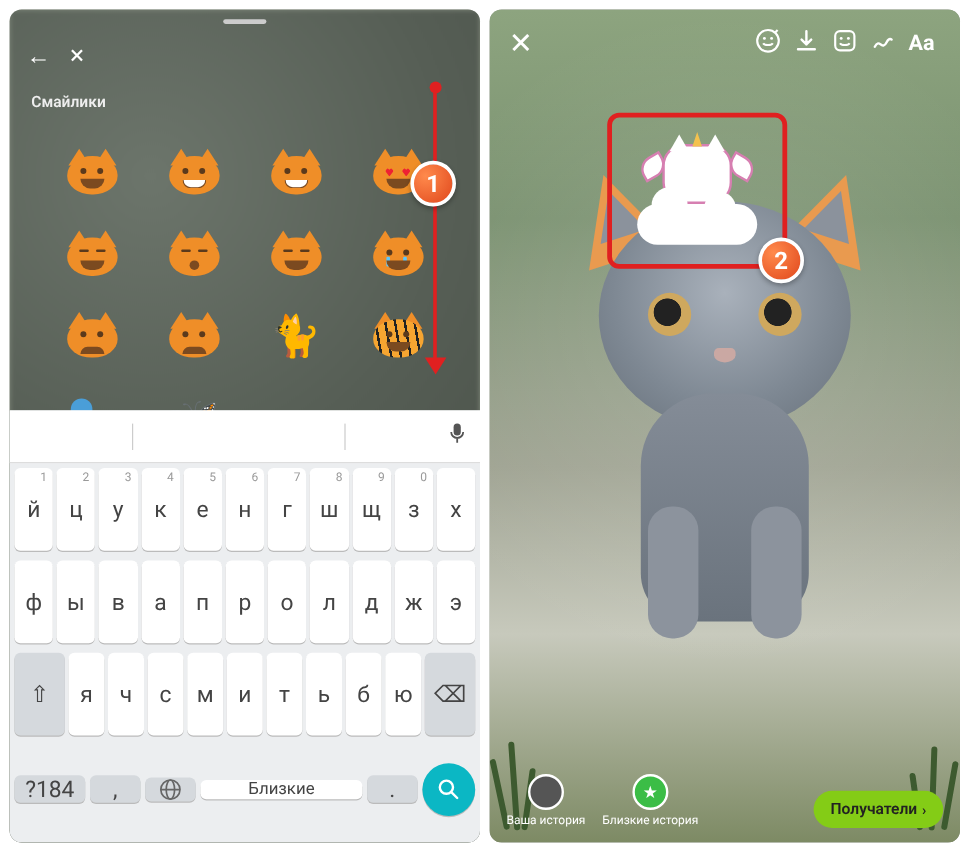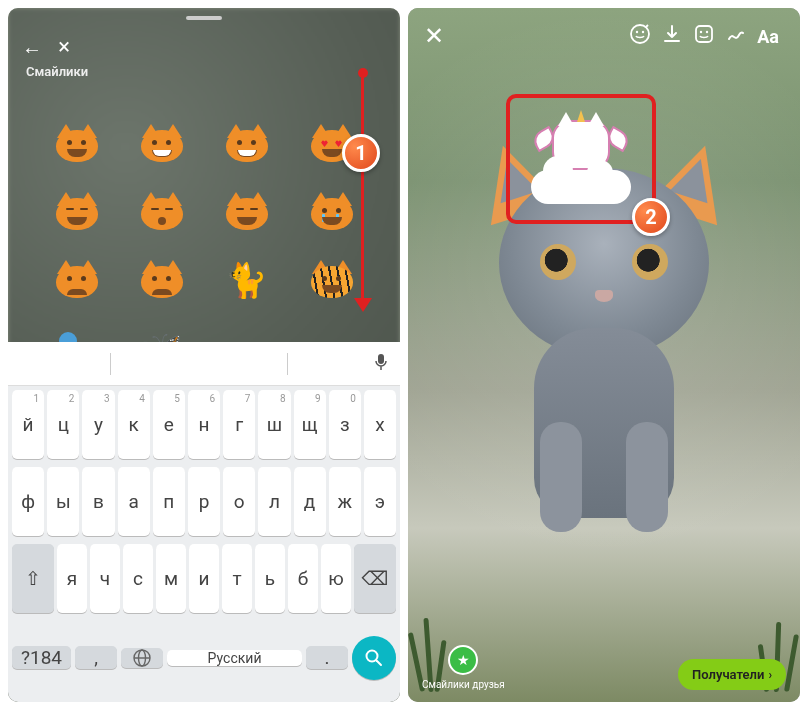--- a/index.html
+++ b/index.html
@@ -40,21 +40,21 @@
   .left .searchrow .back { width: 24px; font-size: 20px; }
   .left .searchrow .query {
     flex: 1; font-size: 17px; padding-left: 10px;
     display: flex; align-items: center;
   }
   .left .searchrow .cursor {
     display:inline-block; width:1.5px; height:18px; background:#4db6e6; margin-left:1px;
   }
   .left .searchrow .clear { width:24px; font-size:22px; text-align:right; }
   .left .section-label {
-    position: absolute; top: 56px; left: 18px;
+    position: absolute; top: 70px; left: 18px;
     color: #eee; font-size: 13px; font-weight: 600;
   }
   .left .emoji-grid {
     position: absolute; top: 96px; left: 0; right: 0; bottom: 360px;
     display: grid;
     grid-template-columns: repeat(4, 1fr);
     grid-auto-rows: 68px;
     align-items: center; justify-items: center;
     padding: 6px 26px;
   }
@@ -427,21 +427,21 @@
     <div class="krow bottomrow">
       <div class="key func wide">?184</div>
       <div class="key func">,</div>
       <div class="key func">
         <svg width="20" height="20" viewBox="0 0 20 20">
             <circle cx="10" cy="10" r="8" fill="none" stroke="#666" stroke-width="1.4"></circle>
             <ellipse cx="10" cy="10" rx="3.5" ry="8" fill="none" stroke="#666" stroke-width="1.4"></ellipse>
             <line x1="2" y1="10" x2="18" y2="10" stroke="#666" stroke-width="1.4"></line>
           </svg>
       </div>
-      <div class="key space">Русский</div>
+      <div class="key space">Близкие</div>
       <div class="key func">.</div>
       <div class="key search">
         <svg width="20" height="20" viewBox="0 0 20 20">
             <circle cx="8" cy="8" r="5.5" fill="none" stroke="#fff" stroke-width="2"></circle>
             <line x1="12.5" y1="12.5" x2="17" y2="17" stroke="#fff" stroke-width="2" stroke-linecap="round"></line>
           </svg>
       </div>
     </div>
   </div>
 </div>
@@ -509,23 +509,27 @@
       <div class="wing l"></div>
         <div class="wing r"></div>
       <div class="cat3"></div>
       <div class="horn"></div>
       <div class="cloud"></div>
     </div>
   </div>
   <div class="badge">2</div>
 
   <div class="bottombar">
+    <div class="story-btn">
+      <div class="circ"></div>
+      <span>Ваша история</span>
+    </div>
     <div class="story-btn green" style="position:relative">
       <div class="circ">★</div>
-      <span>Смайлики друзья</span>
+      <span>Близкие история</span>
     </div>
     <div class="spacer"></div>
     <div class="recipients">
       <span>Получатели</span>
       <span class="chev">›</span>
     </div>
   </div>
 </div>
 
 </body></html>

